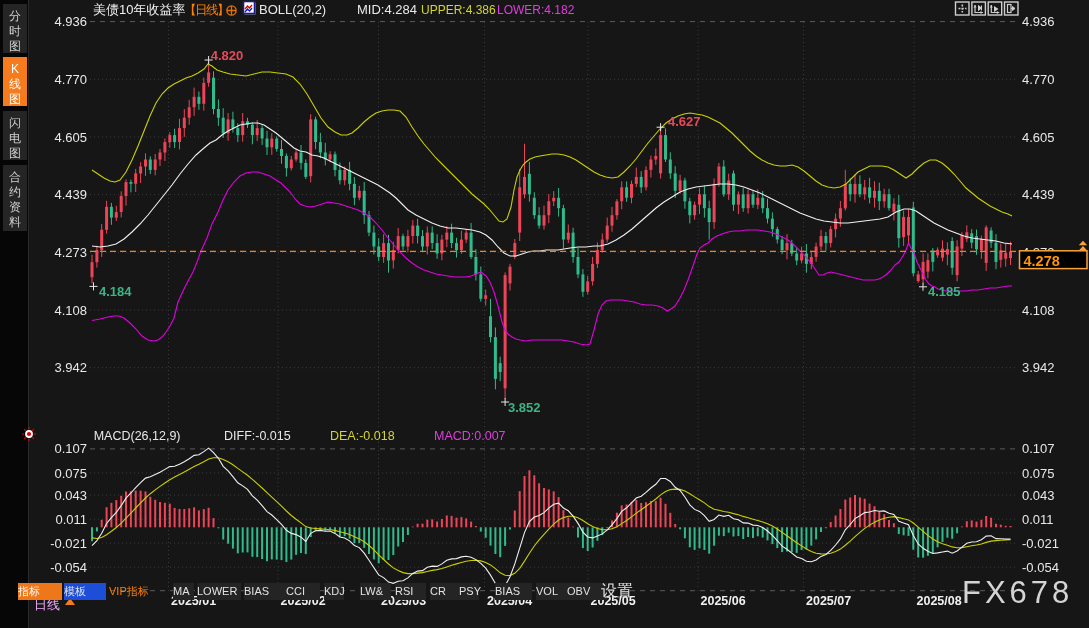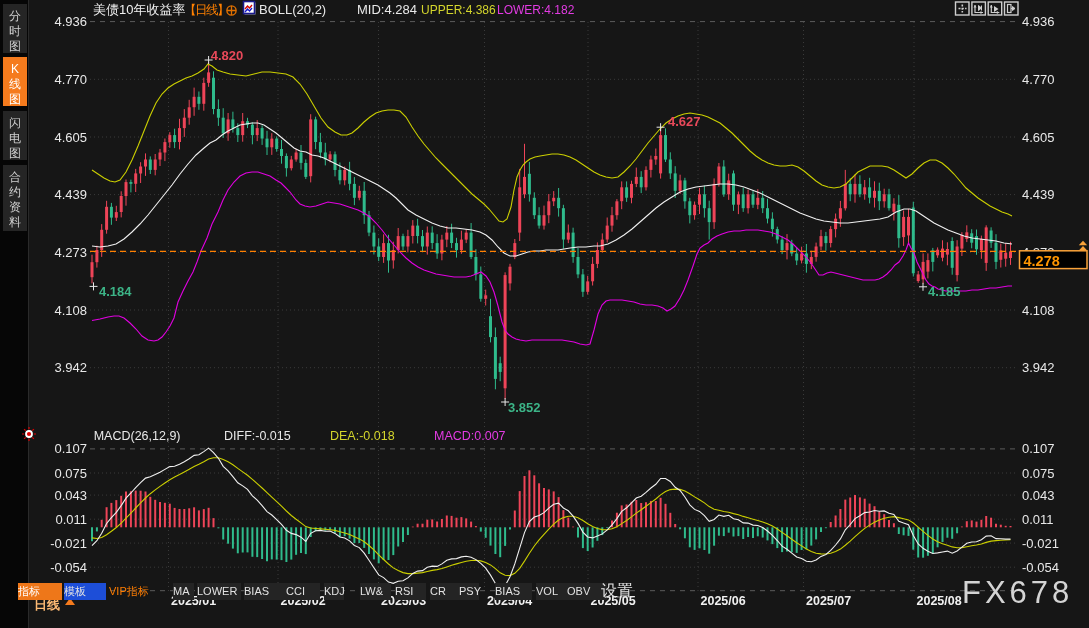--- a/index.html
+++ b/index.html
@@ -703,21 +703,21 @@
 <svg width="40" height="40" style="left:14px;top:419px" viewBox="0 0 40 40">
  <g transform="translate(15,15)">
   <circle r="3.9" fill="#fff"></circle>
         <circle r="2.1" fill="#e00000"></circle>
   <g stroke="#e00000" stroke-width="1.2">
    <path d="M0 -7 v2.2 M0 7 v-2.2 M-7 0 h2.2 M7 0 h-2.2 M-4.9 -4.9 l1.6 1.6 M4.9 4.9 l-1.6 -1.6 M-4.9 4.9 l1.6 -1.6 M4.9 -4.9 l-1.6 1.6"></path>
   </g>
       </g>
     </svg>
 <div style="position:absolute;left:0;top:593px;width:19px;height:35px;background:#060606"></div>
-<div style="position:absolute;left:34px;top:596px;color:#fdba74;font-size:13px;font-weight:bold">日线</div>
+<div style="position:absolute;left:34px;top:596px;color:#f0abfc;font-size:13px;font-weight:normal">日线</div>
 <div style="position:absolute;left:65px;top:598px;width:0;height:0;border-left:5px solid transparent;border-right:5px solid transparent;border-bottom:7px solid #f57b1d"></div>
 <div class="btn" style="left:18px;width:44px;background:#ee7719;color:#fff">指标</div>
 <div class="btn" style="left:64px;width:42px;background:#1d4ed8">模板</div>
 <div class="btn" style="left:109px;width:62px;background:transparent;color:#ff7d00">VIP指标</div>
 <div class="btn" style="left:173px;width:21px">MA</div>
 <div class="btn" style="left:197px;width:44px">LOWER</div>
 <div class="btn" style="left:244px;width:60px">BIAS</div>
 <div class="btn" style="left:286px;width:34px">CCI</div>
 <div class="btn" style="left:324px;width:20px">KDJ</div>
 <div class="btn" style="left:360px;width:31px">LW&amp;</div>

